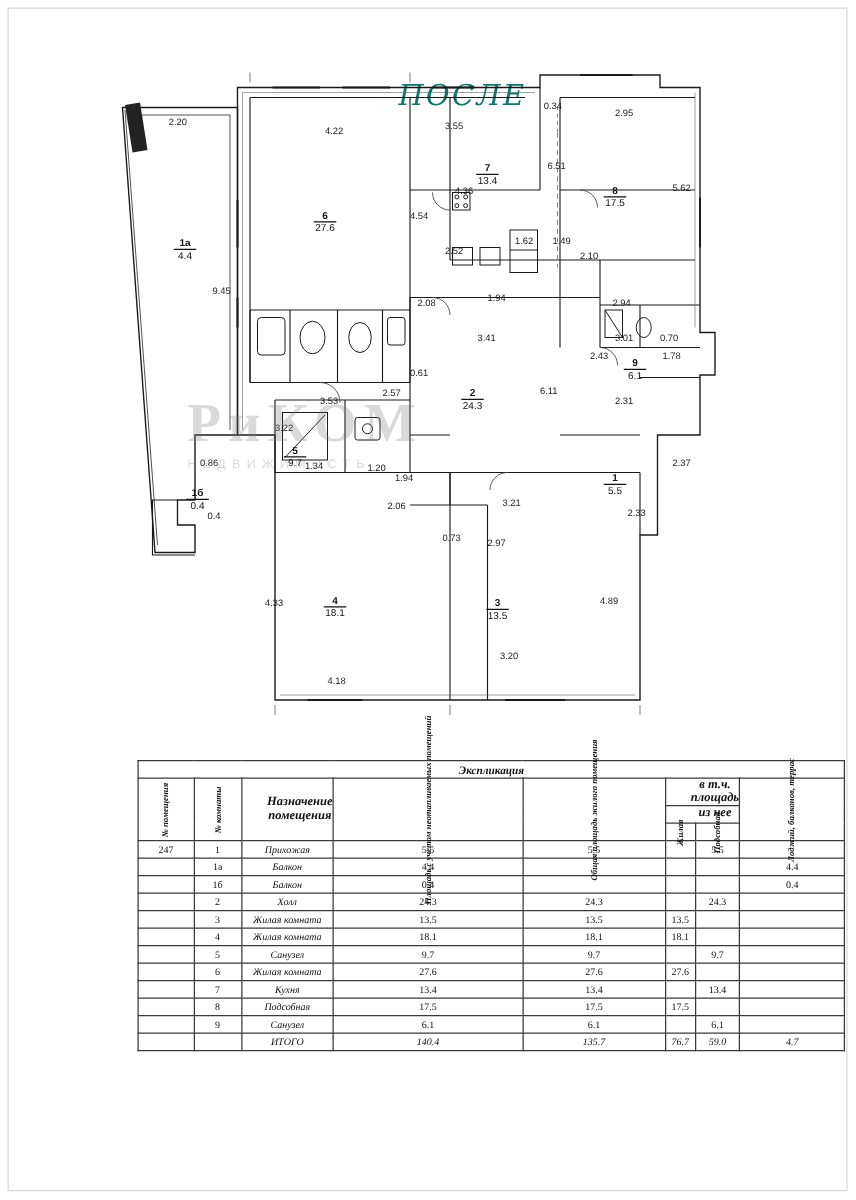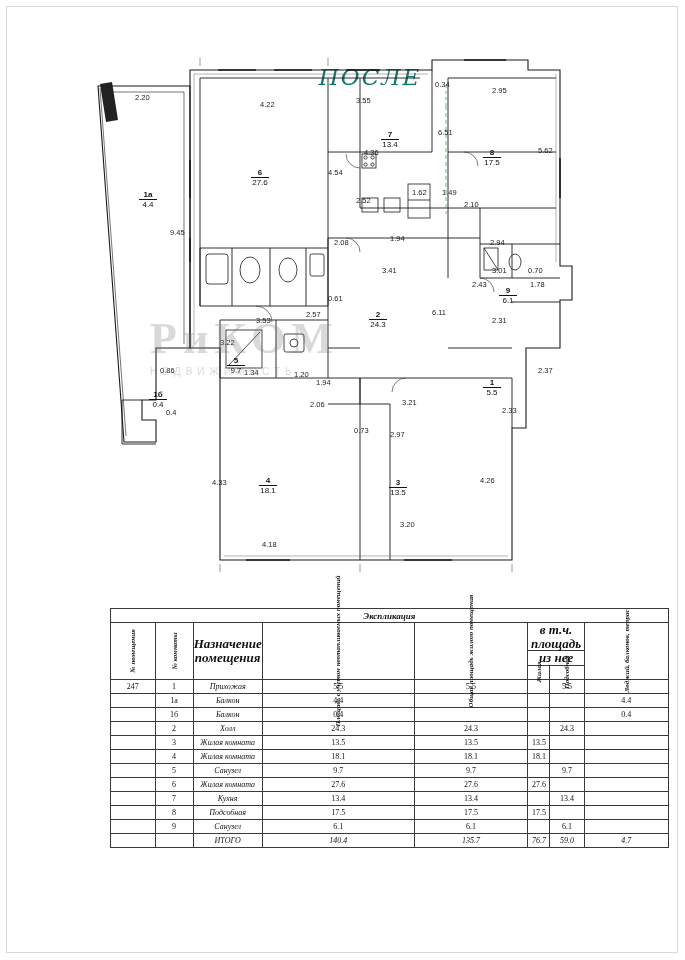--- a/index.html
+++ b/index.html
@@ -31,21 +31,21 @@
   .watermark .wm2{font-size:10px;letter-spacing:5px;margin-top:2px;}
 
   
   #tbl{position:absolute;left:110px;top:608px;width:465px;}
   table{border-collapse:collapse;width:465px;font-family:"Liberation Serif",serif;font-size:8px;color:#111;}
   table, th, td{border:1px solid #3a3a3a;}
   th,td{padding:0;margin:0;text-align:center;vertical-align:middle;height:13px;}
   .cap{font-style:italic;font-size:9px;height:13px;}
   .vhead{font-style:italic;font-size:7px;}
   .vhead span{display:inline-block;transform:rotate(-90deg);white-space:nowrap;}
-  .hhead{font-style:italic;font-size:13px;line-height:1.05;}
+  .hhead{font-style:italic;font-size:10px;line-height:1.05;padding-left:20px;}
   .nm{font-style:italic;font-size:8px;}
   .tot{font-style:italic;font-size:8px;}
   .w1{width:26px;} .w2{width:26px;} .w3{width:150px;}
   .w4{width:50px;} .w5{width:52px;} .w6{width:48px;} .w7{width:50px;} .w8{width:46px;}
 </style>
 </head>
 <body>
 
 <div id="root">
   <div class="frame"></div>
@@ -214,21 +214,21 @@
         <div class="lbl" style="left: 234px; top: 322px;">1.20</div>
         <div class="lbl" style="left: 256px; top: 330px;">1.94</div>
         <div class="lbl" style="left: 478px; top: 318px;">2.37</div>
         <div class="lbl" style="left: 250px; top: 352px;">2.06</div>
         <div class="lbl" style="left: 342px; top: 350px;">3.21</div>
         <div class="lbl" style="left: 418px; top: 358px; padding-left: 24px;">2.33</div>
         <div class="lbl" style="left: 106px; top: 360px;">0.4</div>
         <div class="lbl" style="left: 294px; top: 378px;">0.73</div>
         <div class="lbl" style="left: 330px; top: 382px;">2.97</div>
         <div class="lbl" style="left: 152px; top: 430px;">4.33</div>
-        <div class="lbl" style="left: 420px; top: 428px;">4.26</div>
+        <div class="lbl" style="left: 420px; top: 428px;">4.89</div>
         <div class="lbl" style="left: 340px; top: 472px;">3.20</div>
         <div class="lbl" style="left: 202px; top: 492px;">4.18</div>
       </div>
 
     <div id="rooms">
         <div class="room" style="left: 74px; top: 142px; width: 28px;">
           <b>1a</b>
           <div style="height: 1px; background: rgb(17, 17, 17); width: 18px; margin: 0px auto;"></div>
           <i>4.4</i>
         </div>

